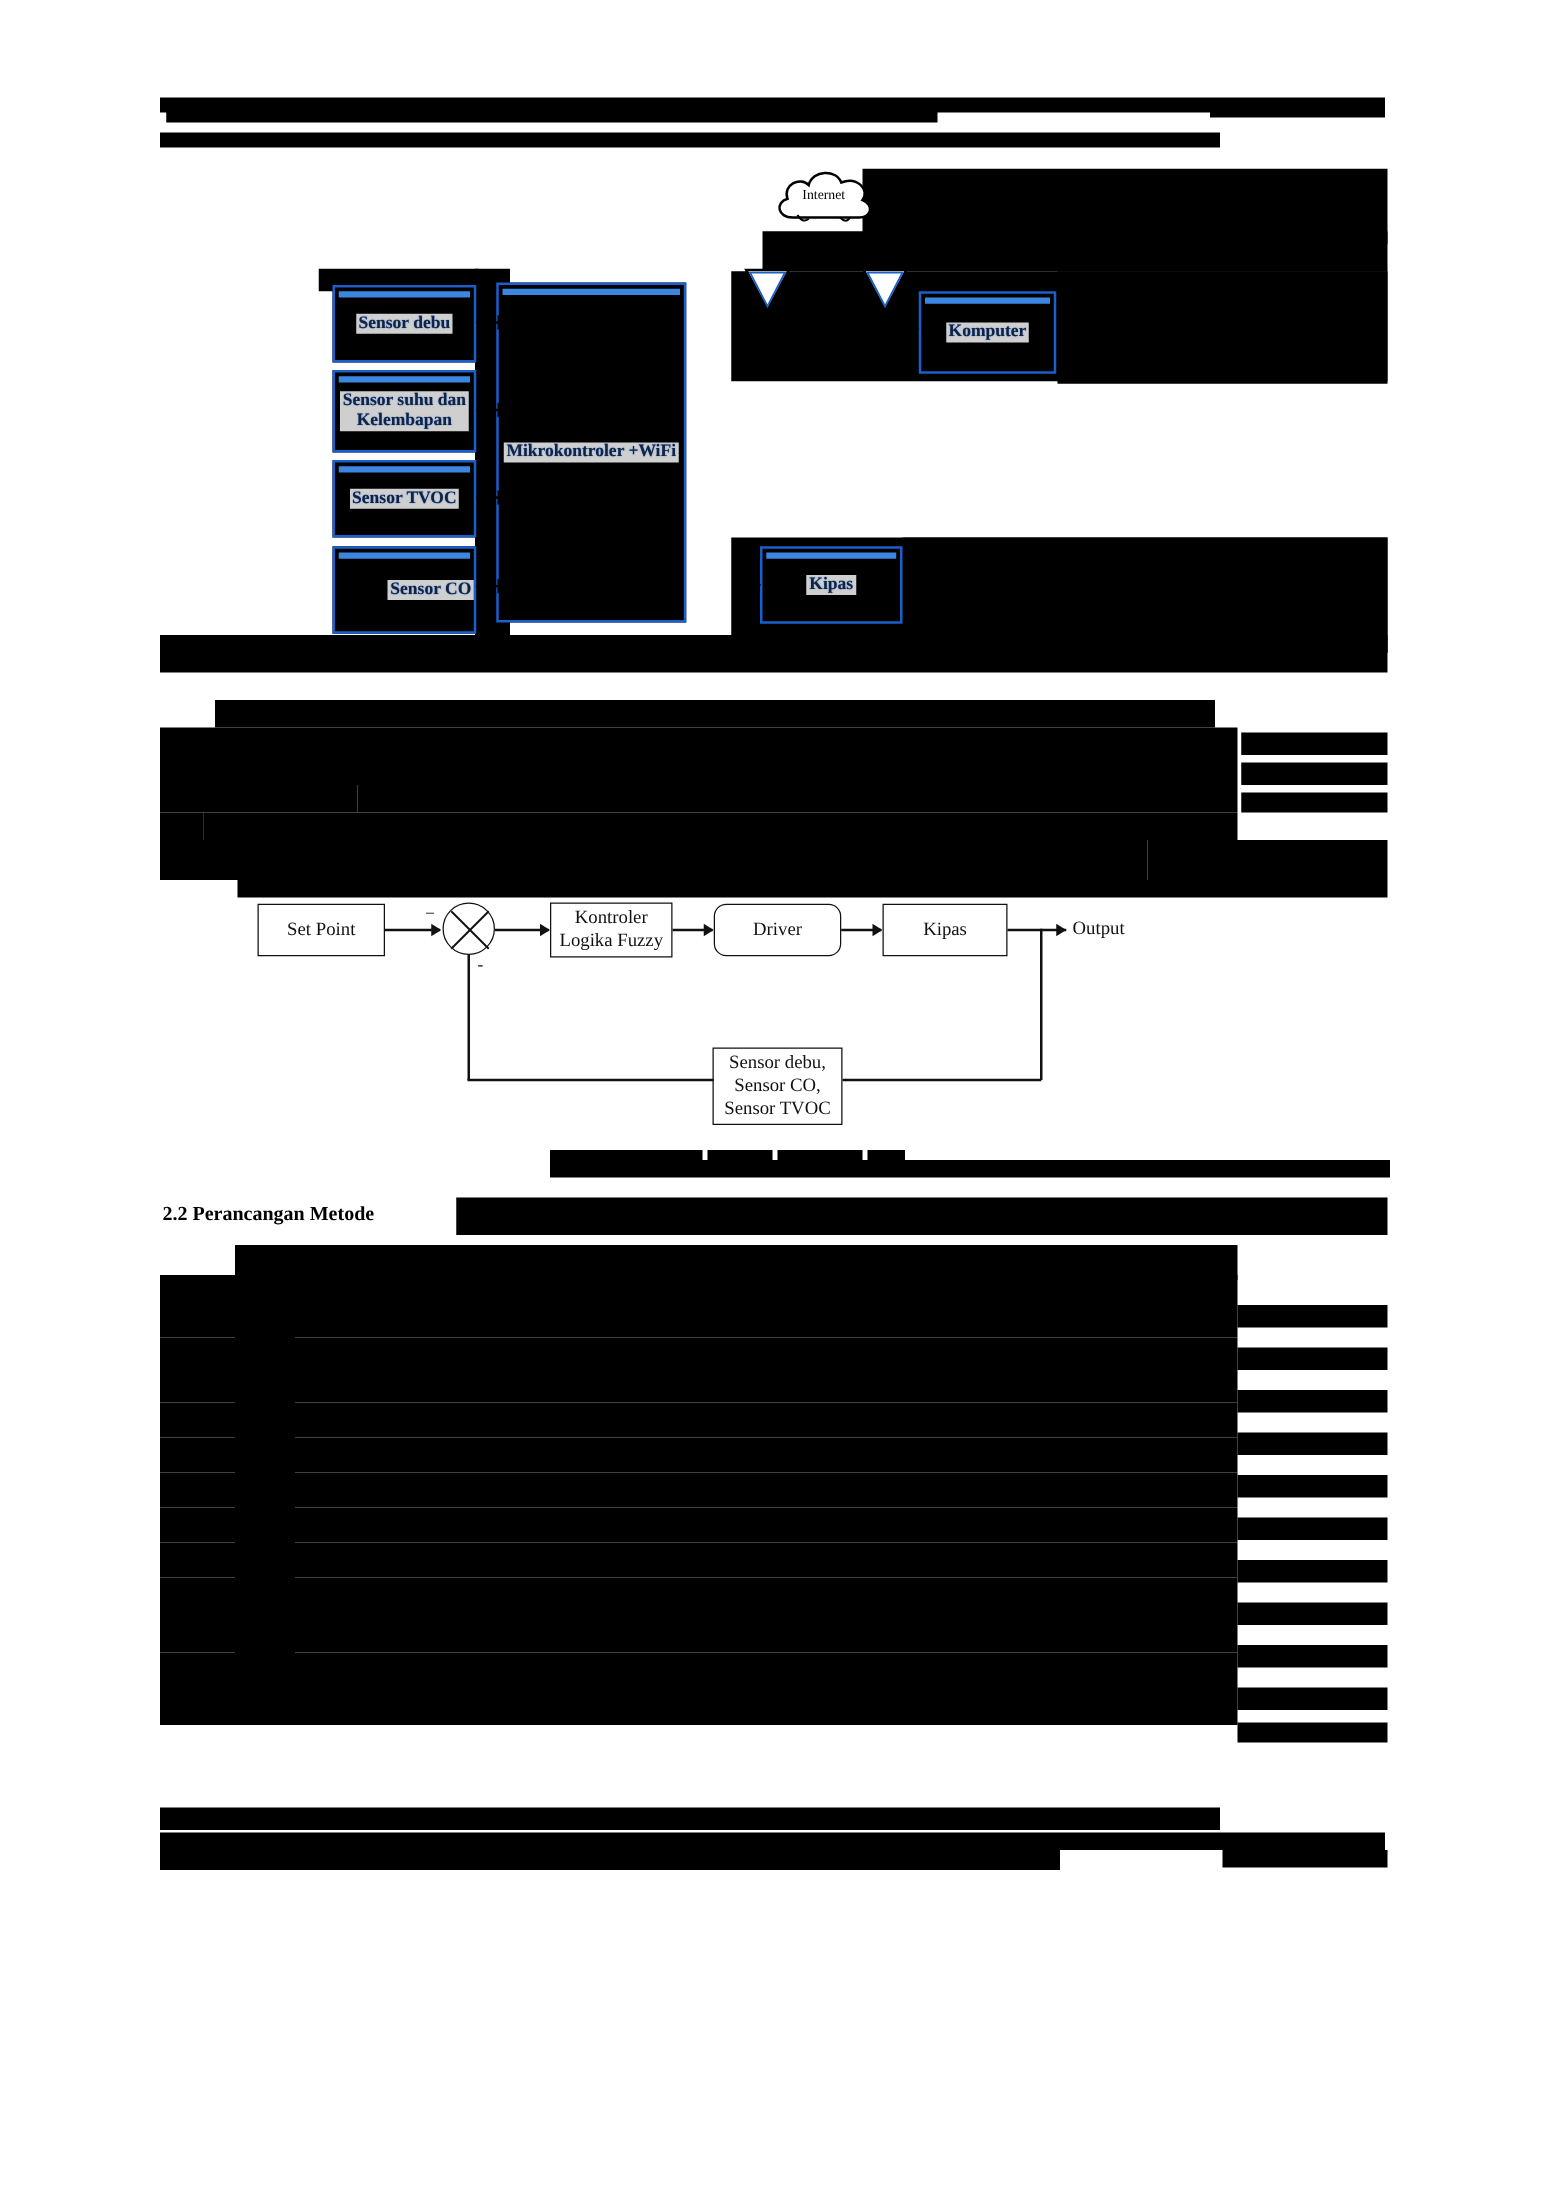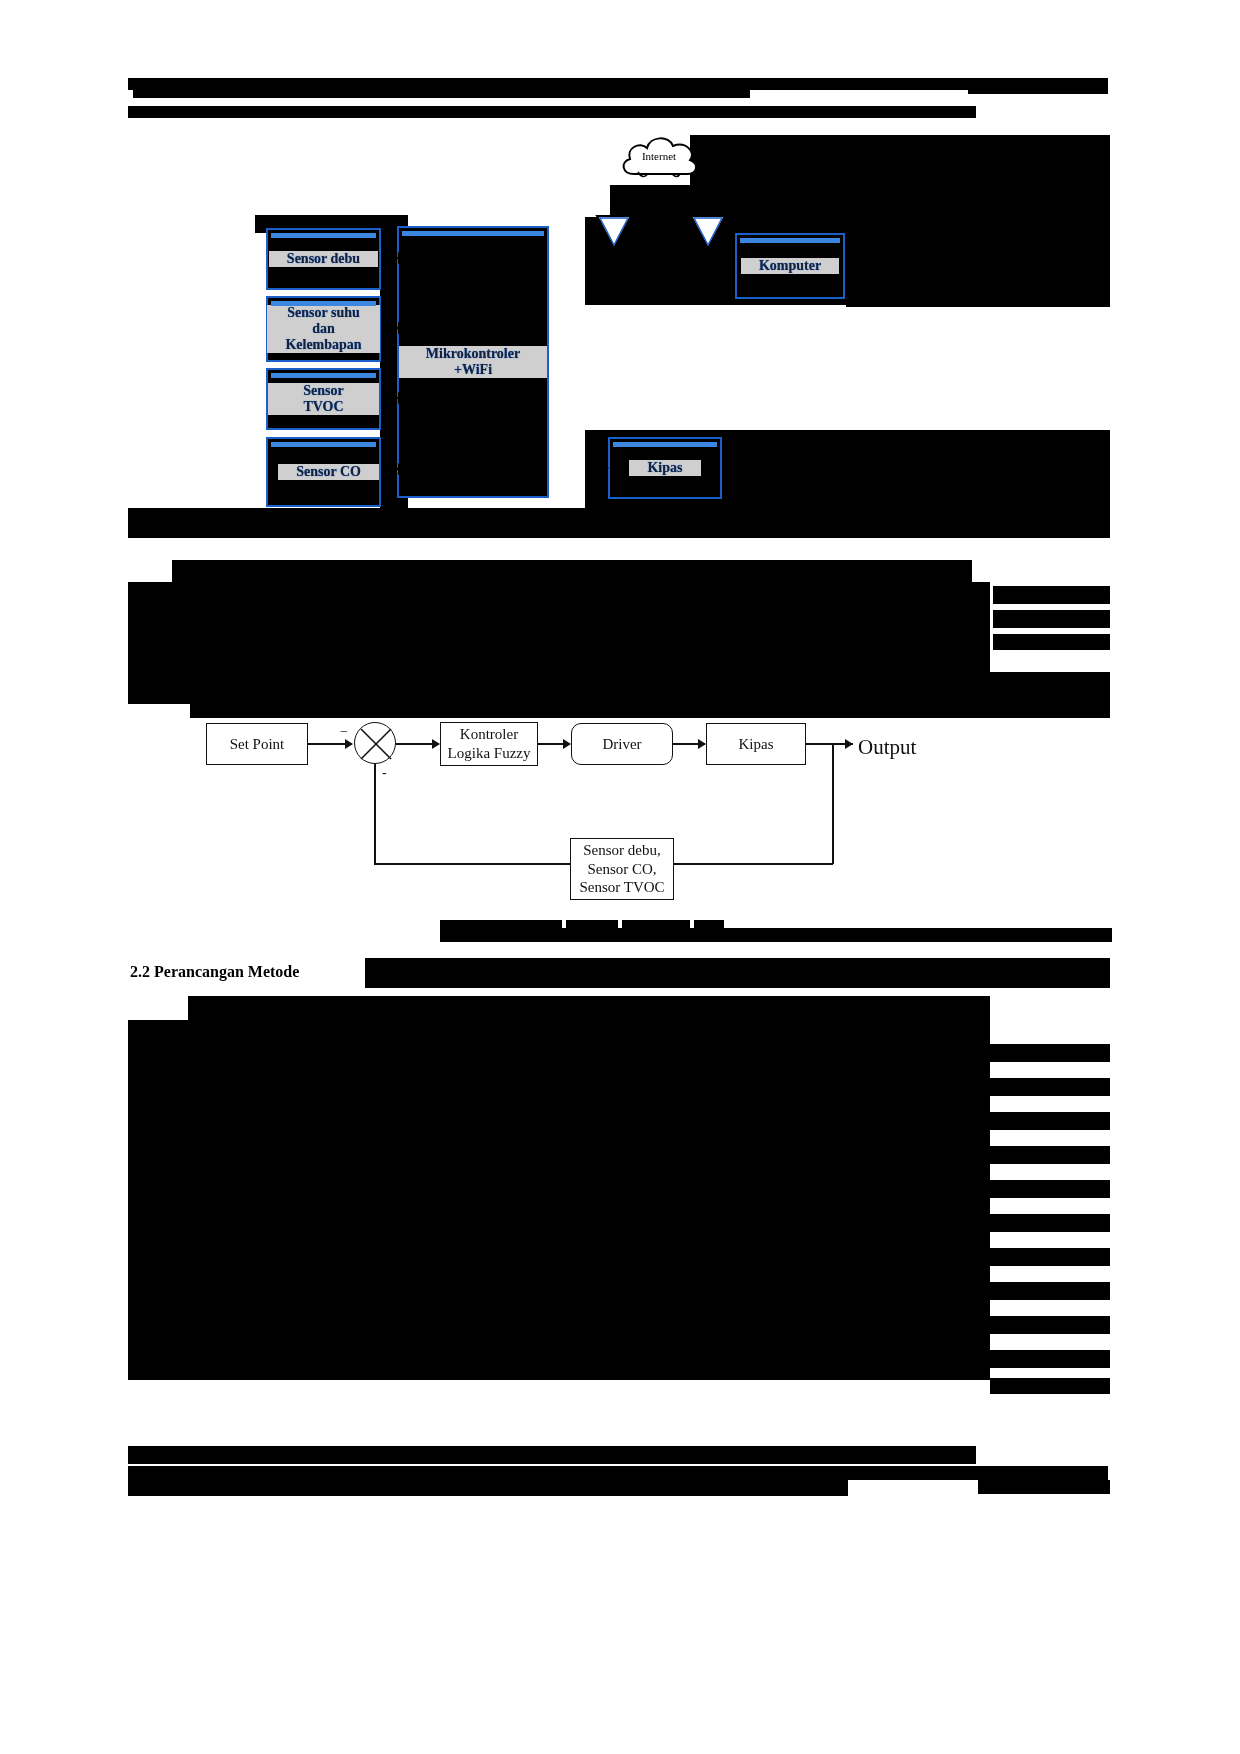--- a/index.html
+++ b/index.html
@@ -26,21 +26,21 @@
     display:flex;align-items:center;justify-content:center;
     text-align:center;
     color:#000000;
     font-size:14px;
     line-height:1.15;
   }
   .blk .lbl{
     display:inline-block;
     background:#cfcfcf;
     color:#000000;
-    padding:0 18px;
+    padding:0 2px;
     font-family:"Liberation Serif", serif;
     font-weight:600;
     text-shadow:0 0 1px #2b6fd6;
     white-space:pre-line;
   }
   .blk .lbl.blue{ color:#13233f; }
 
   
   .blk::before{
     content:"";
@@ -90,21 +90,21 @@
     border-left:8px solid #111;
   }
   .sumj{
     position:absolute;
     border:1.6px solid #111;
     border-radius:50%;
     box-sizing:border-box;
     background:#fff;
   }
   .sign{position:absolute;font-size:14px;color:#111;font-family:"Liberation Serif",serif;}
-  .outlabel{position:absolute;font-size:21px;color:#111;font-family:"Liberation Serif",serif;}
+  .outlabel{position:absolute;font-size:15px;color:#111;font-family:"Liberation Serif",serif;}
 
   
   .heading{
     position:absolute;
     font-family:"Liberation Serif", serif;
     font-weight:bold;
     font-size:16px;
     color:#000;
     white-space:nowrap;
   }

